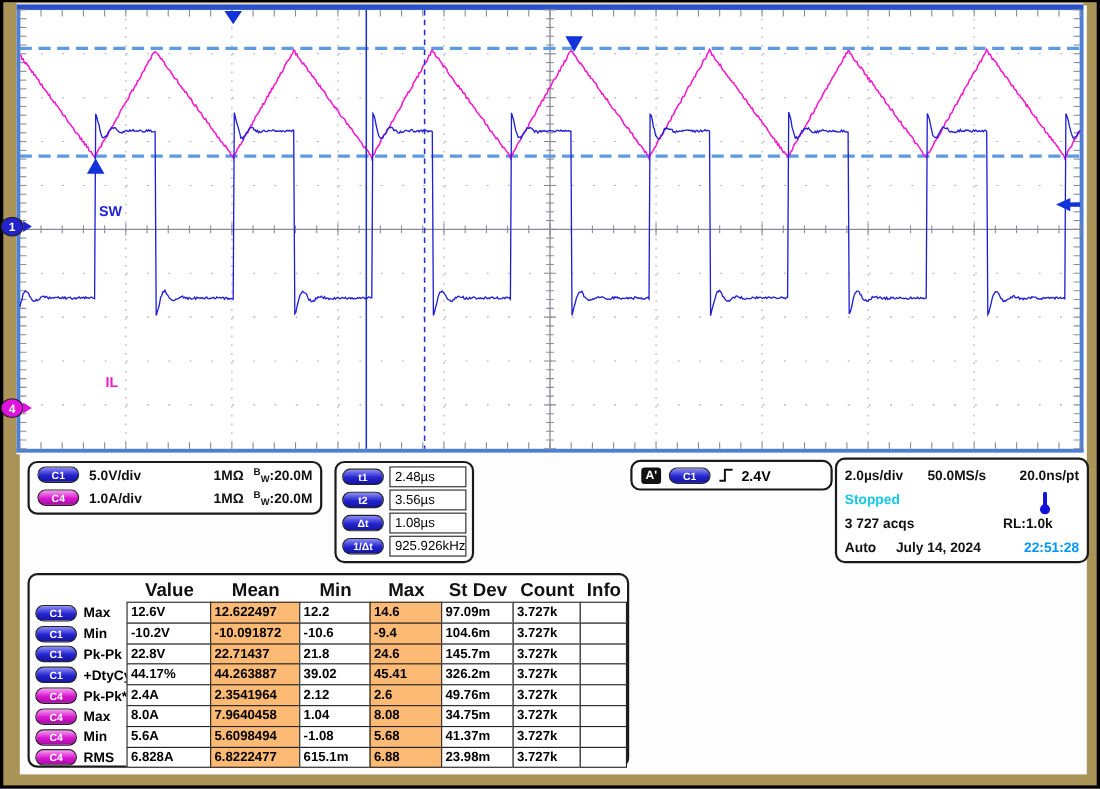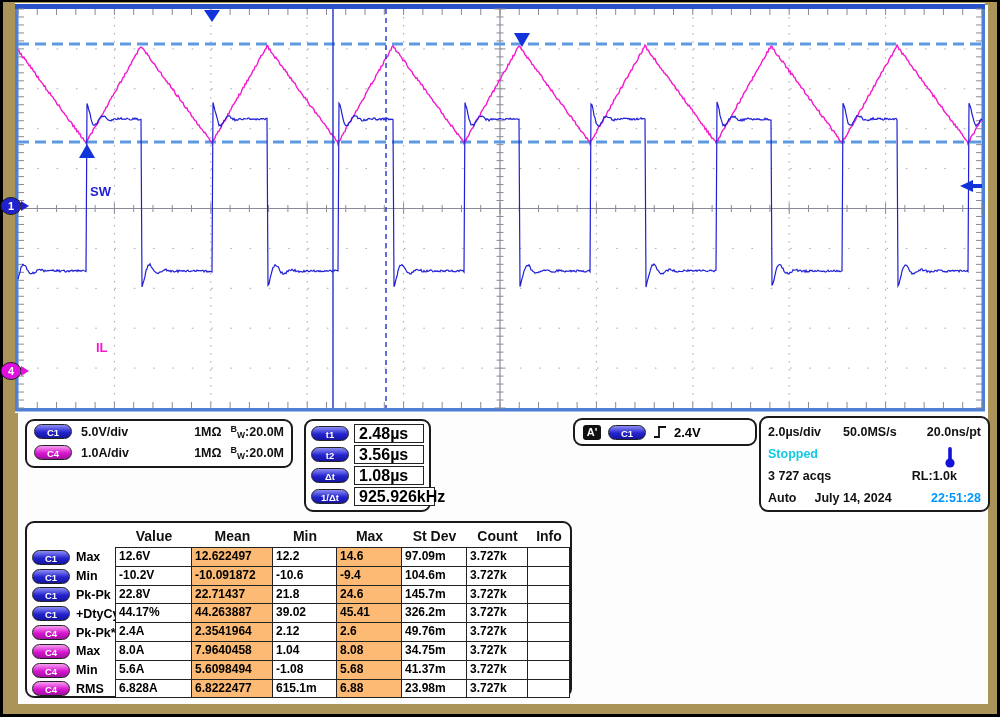--- a/index.html
+++ b/index.html
@@ -12,37 +12,37 @@
          font-size:9.5px;font-weight:bold;text-align:center;line-height:15px;
          border:1px solid #222;box-sizing:border-box;}
   .b-blue{background:linear-gradient(#8d8df5 0%,#2424cf 55%,#15159e 100%);}
   .b-mag{background:linear-gradient(#f69df0 0%,#d816d0 55%,#a societal?,#a010a0 100%);}
   .b-mag{background:linear-gradient(#f69df0 0%,#d816d0 55%,#a010a0 100%);text-align:center;}
   .chrow{display:flex;align-items:center;height:21px;padding:0 7px;gap:9px;font-size:12.5px;font-weight:bold;color:#111;}
   .chrow .imp{margin-left:auto;}
   .bw sup{font-size:9px;vertical-align:4px;}
   .bw sub{font-size:8.5px;vertical-align:-2px;}
   .currow{display:flex;align-items:center;height:21px;padding:0 5px;gap:5px;}
-  .curfield{border:1.5px solid #222;width:75px;height:17px;font-size:16px;font-weight:bold;
+  .curfield{border:1.5px solid #222;width:75px;height:17px;font-size:12px;font-weight:normal;
             padding:0 0 0 4px;line-height:17px;background:#fff;}
   .trigrow{display:flex;align-items:center;height:100%;padding:0 8px;gap:7px;font-size:13px;font-weight:bold;}
   .abadge{display:inline-block;width:18px;height:15px;background:#111;color:#fff;border-radius:3px;
           font-size:11px;font-weight:bold;text-align:center;line-height:15px;}
   .hrow{display:flex;align-items:center;height:22px;padding:0 7px;font-size:12.5px;font-weight:bold;color:#111;}
   .stopped{color:#14c8e6;}
   .clock{margin-left:auto;color:#0096ff;}
   .rl{margin-left:auto;margin-right:24px;}
   .respt{margin-left:auto;}
   .rate{margin-left:22px;}
   .hdate{margin-left:18px;}
   #therm{position:absolute;right:32px;top:27px;}
   
   #measbox{padding:2px 3px;}
   .mgrid{display:grid;grid-template-columns:86px 76px 81px 64px 65px 65px 61px 42px;}
-  .mh{height:23px;line-height:23px;font-size:14px;font-weight:bold;text-align:center;color:#111;}
+  .mh{height:23px;line-height:23px;font-size:17px;font-weight:bold;text-align:center;color:#111;}
   .mrow{display:grid;grid-template-columns:86px 76px 81px 64px 65px 65px 61px 42px;height:18.8px;}
   .mlabel{display:flex;align-items:center;gap:6px;font-size:12.5px;font-weight:bold;padding-left:2px;}
   .mcell{border:1px solid #222;margin-top:-1px;margin-left:-1px;font-size:12px;font-weight:bold;
          padding-left:3px;line-height:17.5px;background:#fff;overflow:hidden;white-space:nowrap;}
   .shade{background:#fdba74;}
 </style>
 </head>
 <body>
 
 <div id="bezel">

